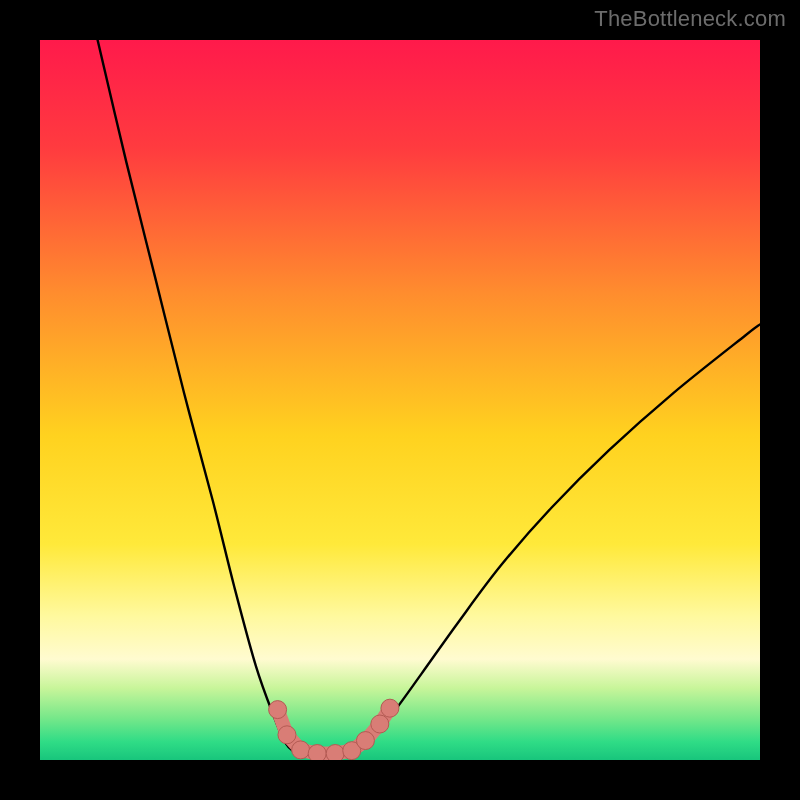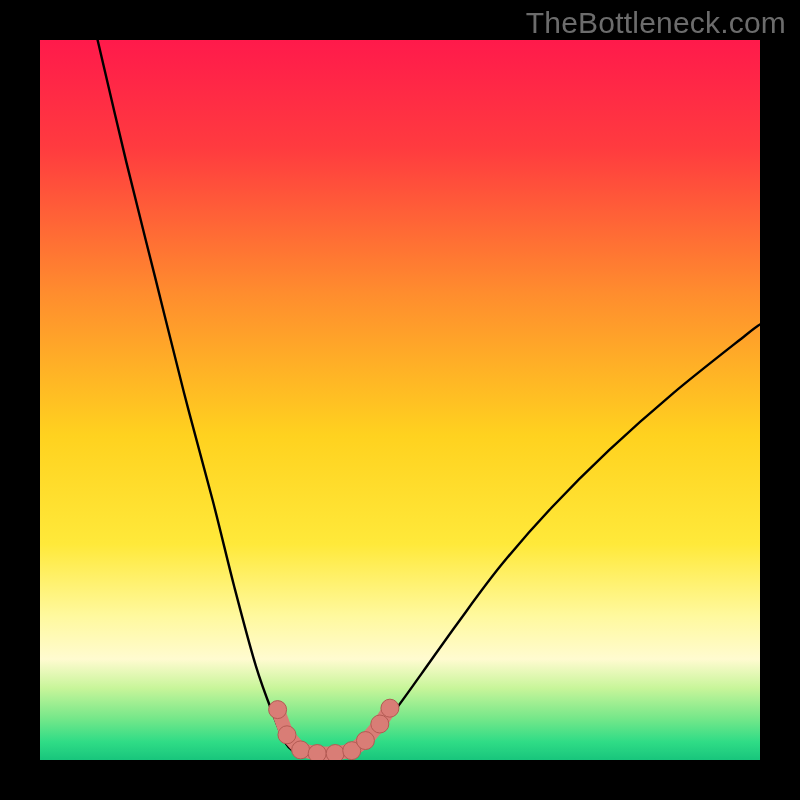--- a/index.html
+++ b/index.html
@@ -29,21 +29,21 @@
   }
   .gradient {
     position: absolute;
     inset: 0;
   }
   .watermark {
     position: absolute;
     top: 6px;
     right: 14px;
     color: #6c6c6c;
-    font-size: 30px;
+    font-size: 22px;
     font-weight: 500;
     letter-spacing: 0.2px;
   }
   svg.curve {
     position: absolute;
     inset: 0;
     width: 720px;
     height: 720px;
   }
 </style>

